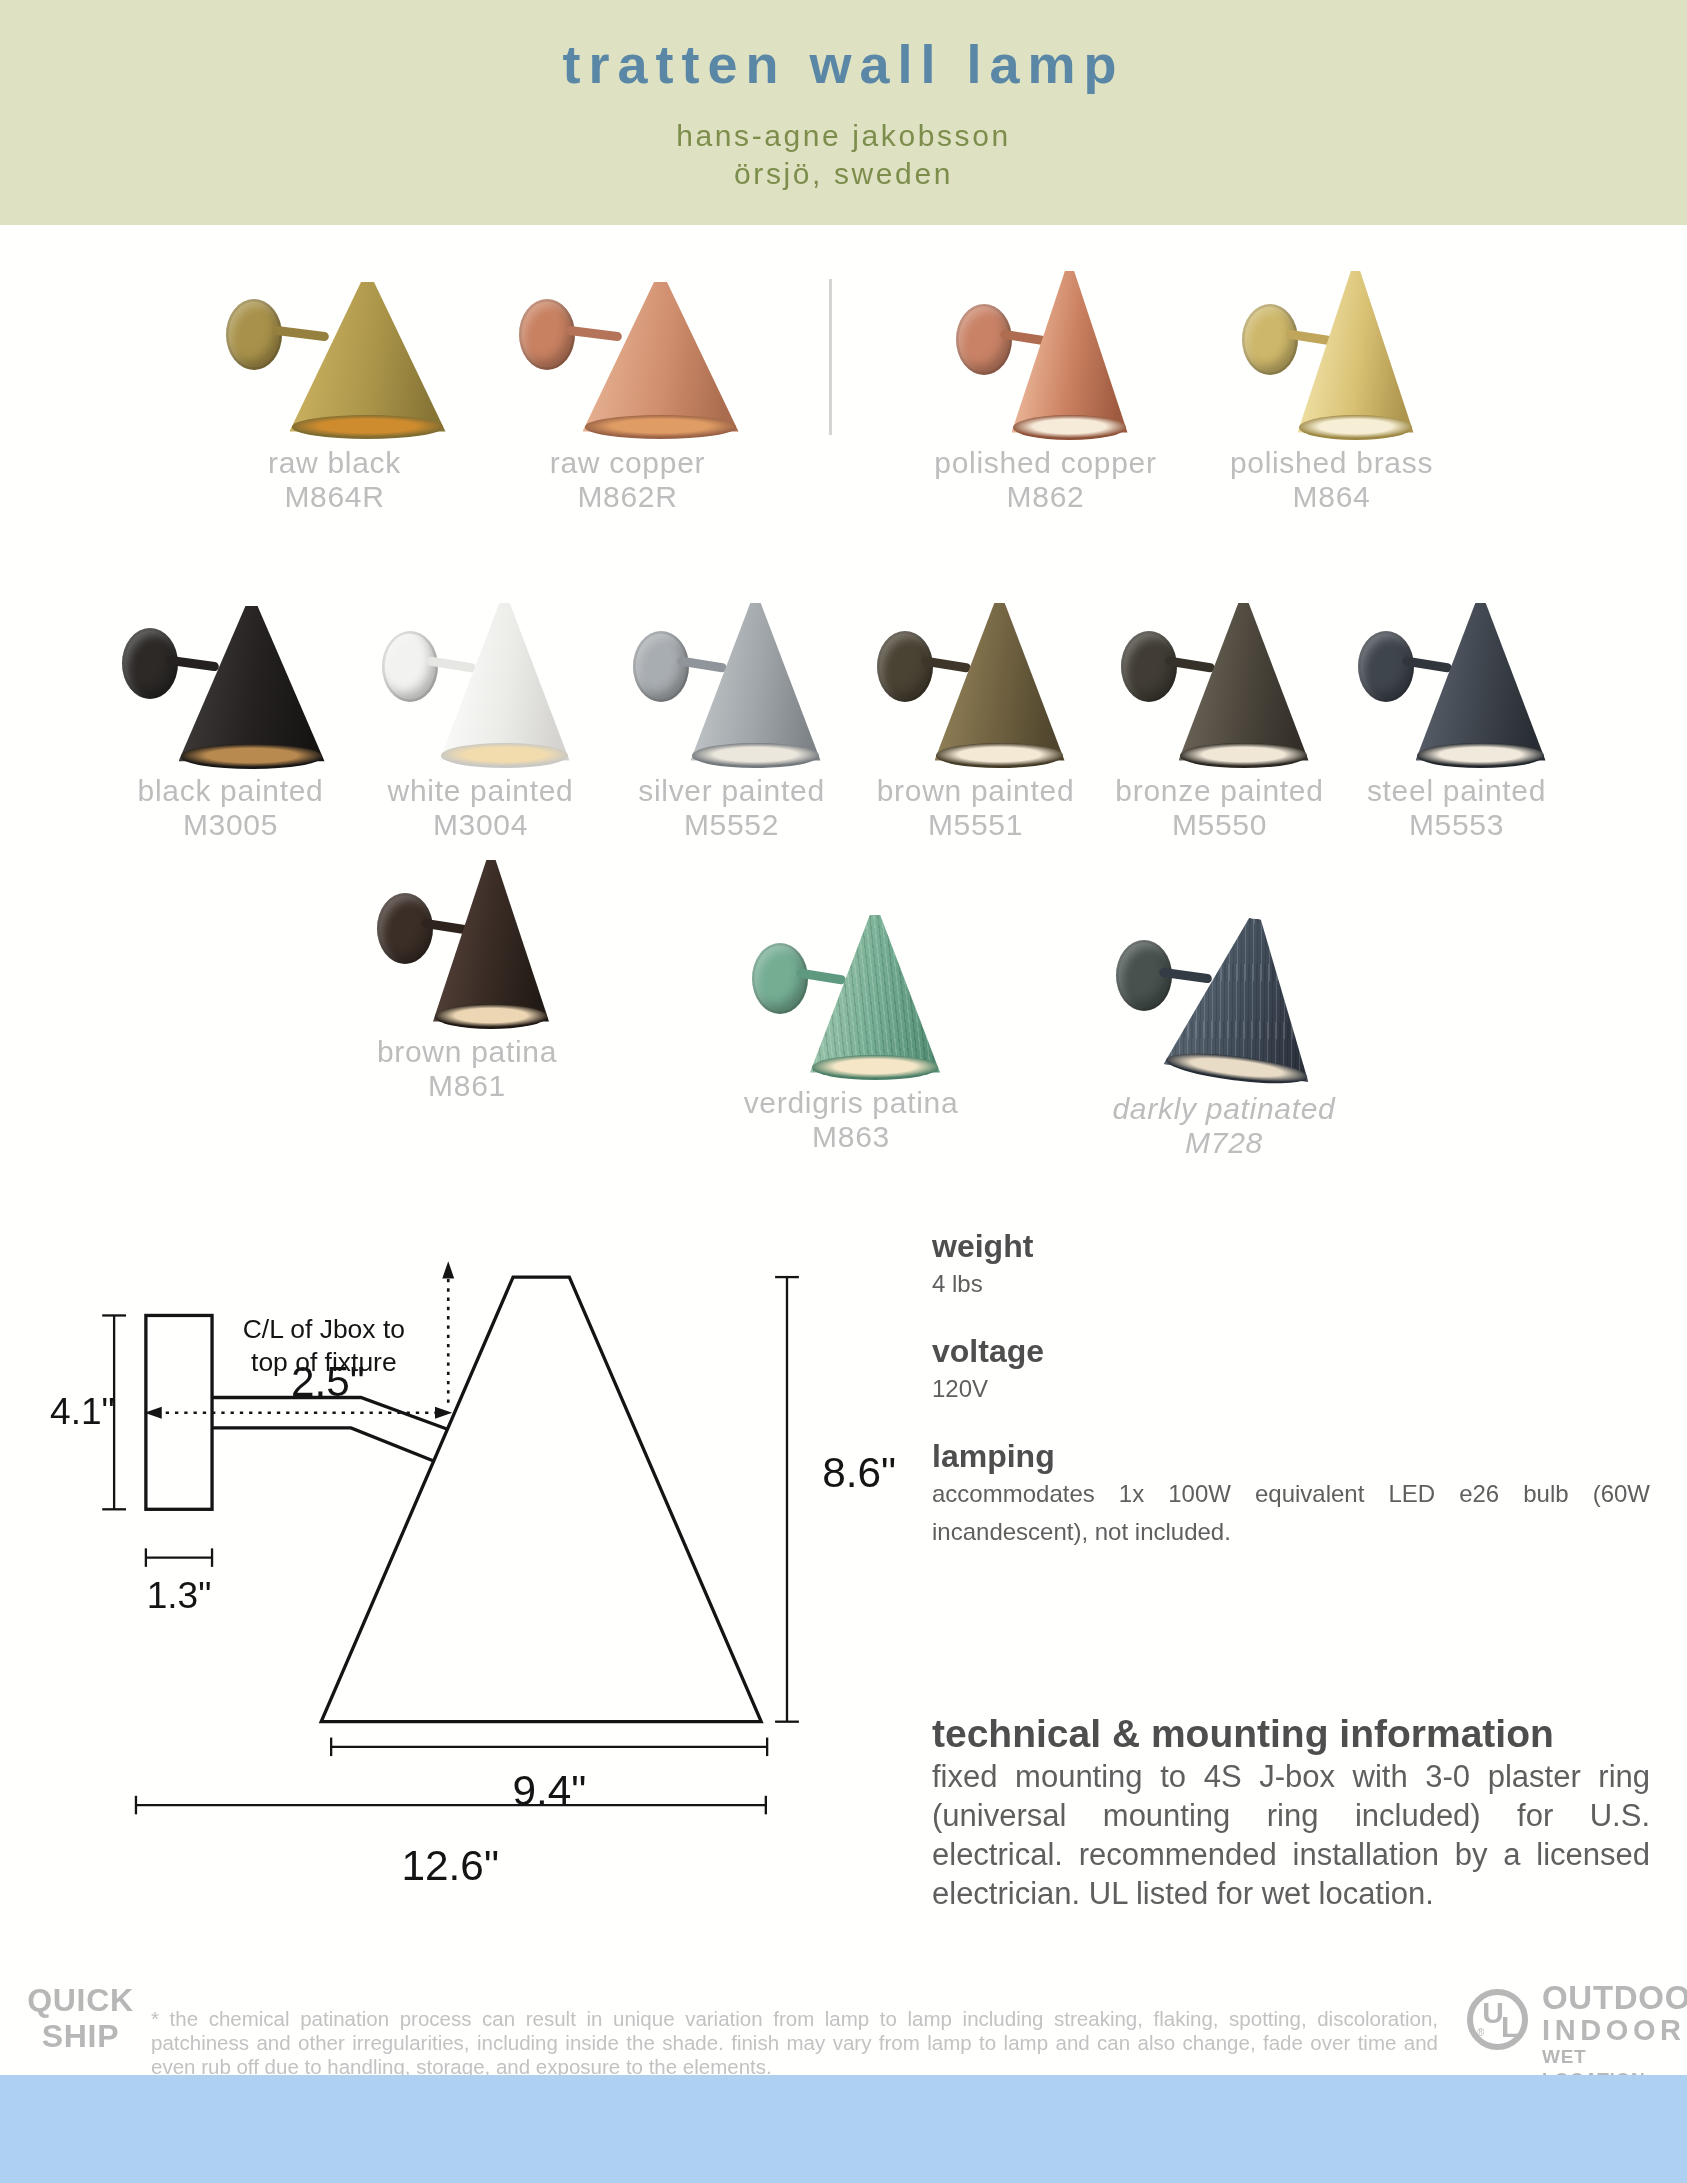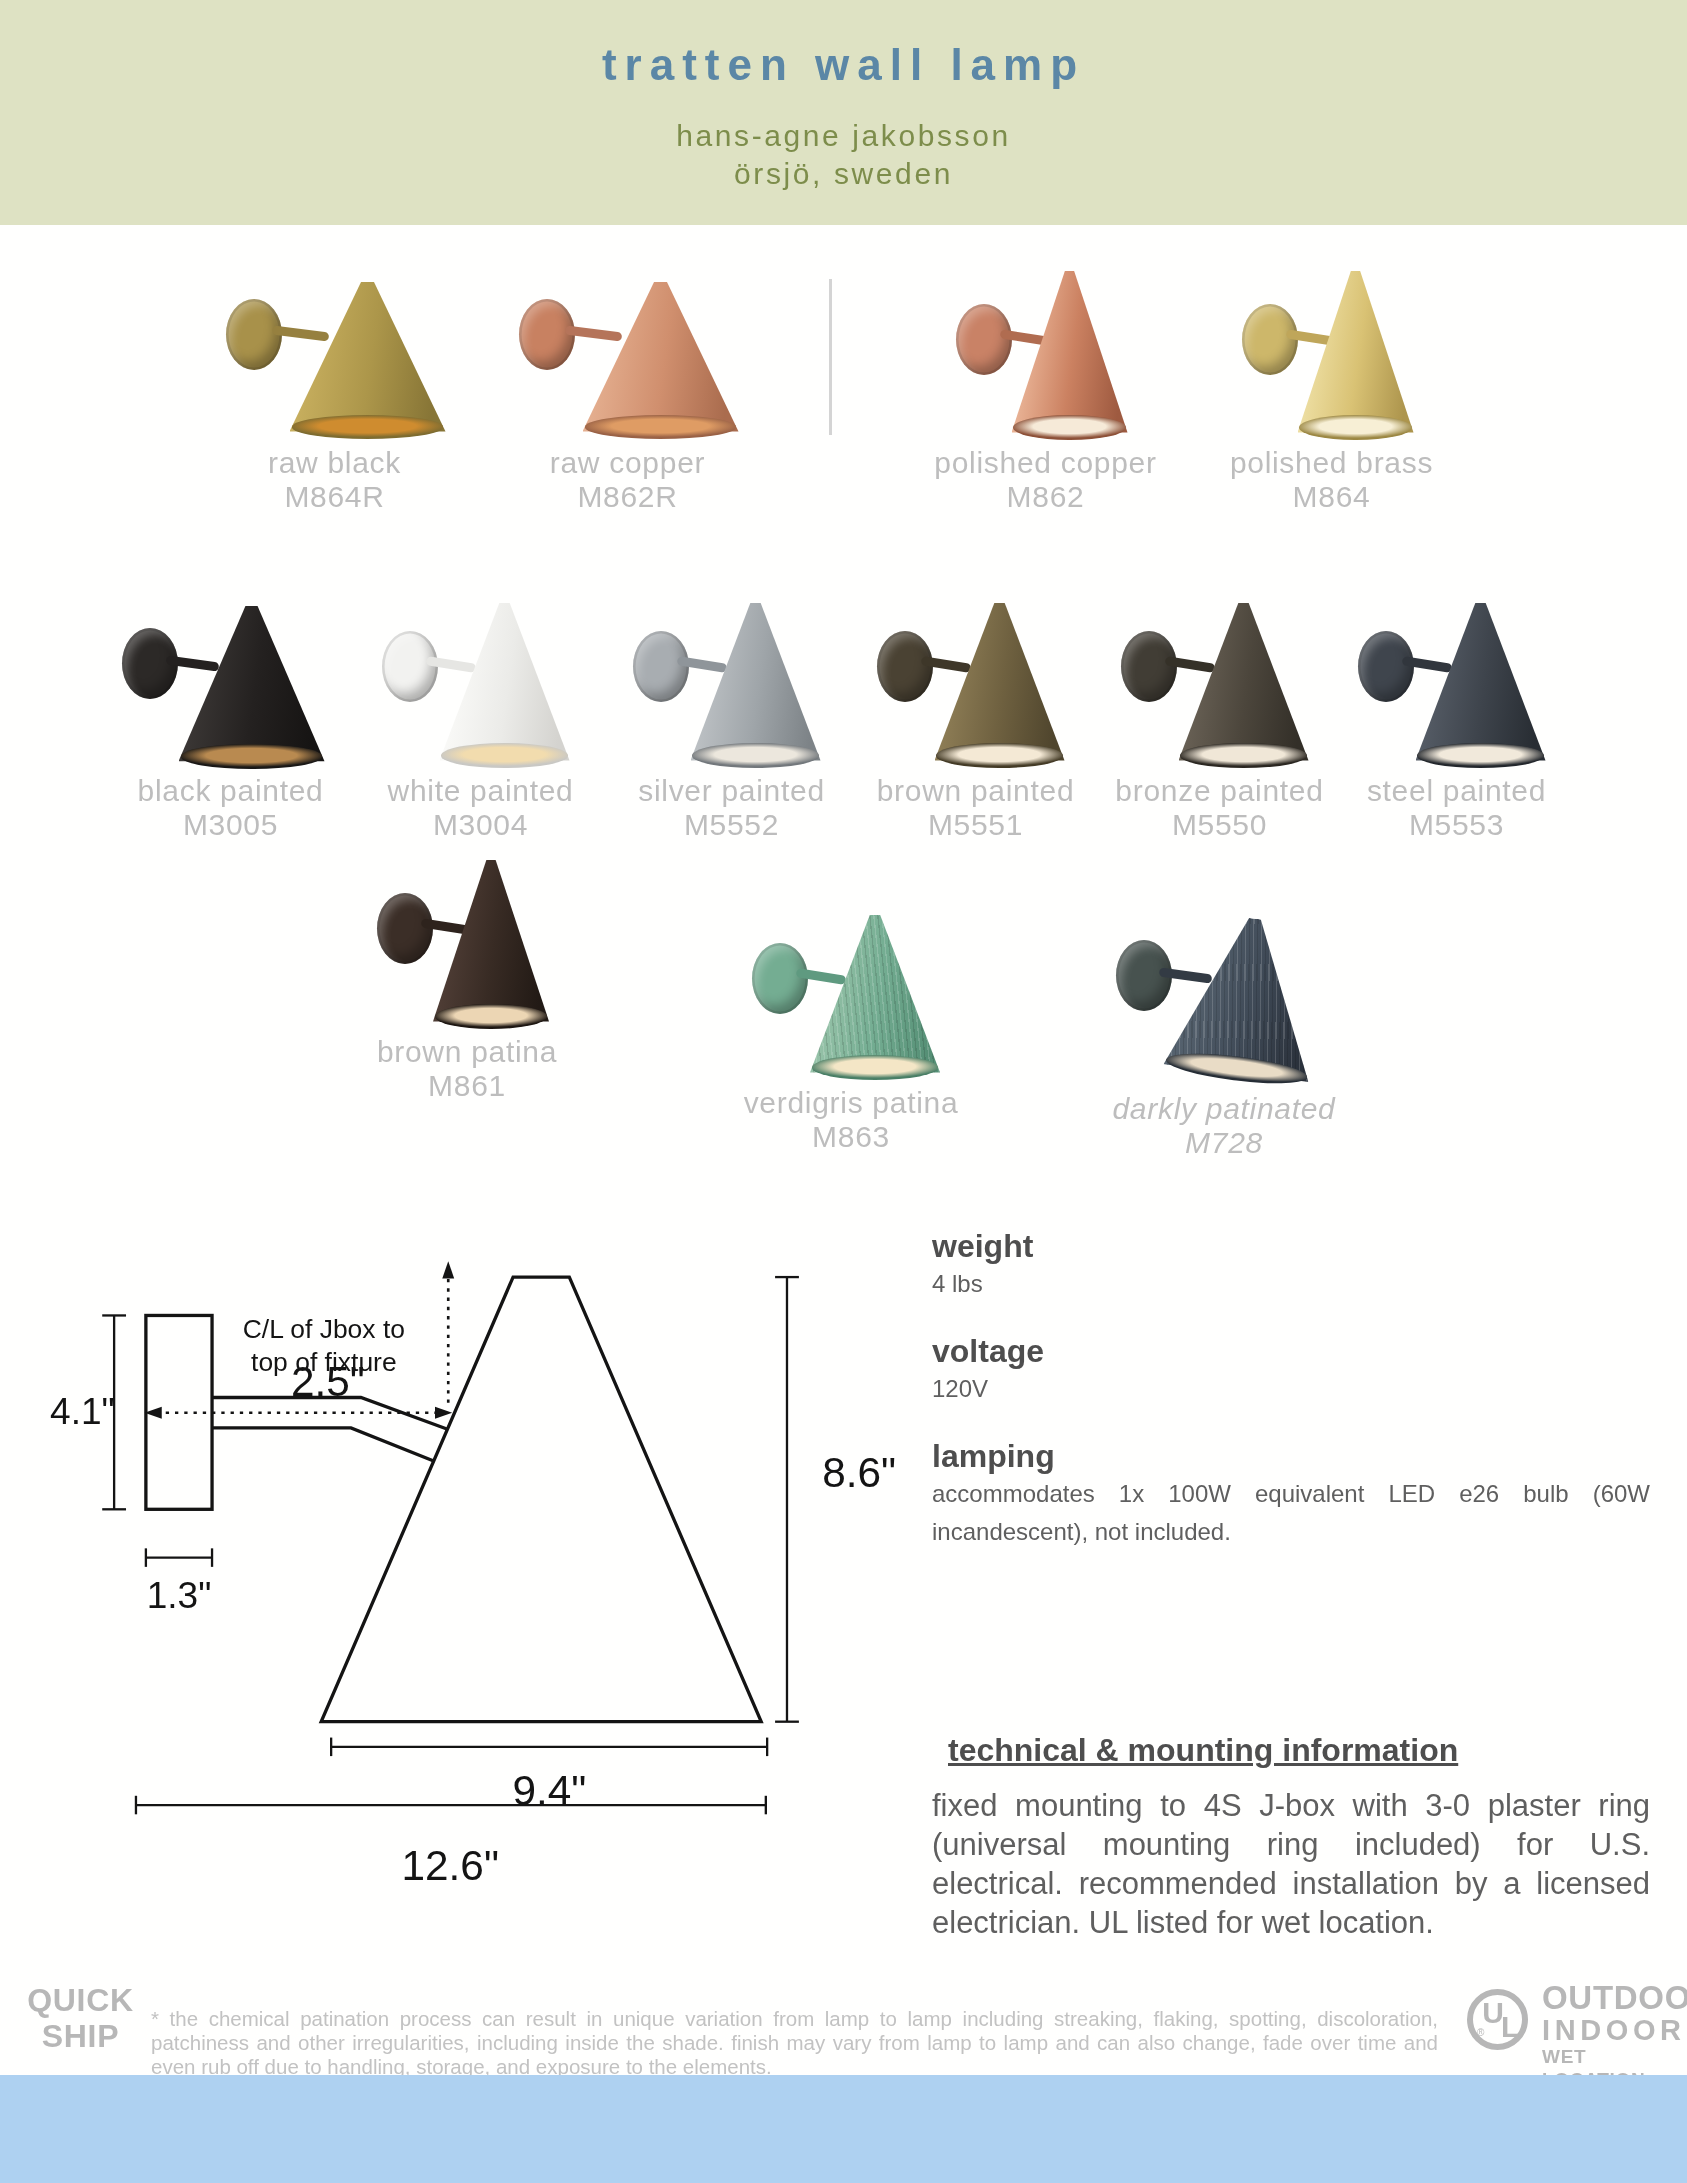--- a/index.html
+++ b/index.html
@@ -6,21 +6,21 @@
     --header_bg:#dee2c3; --title:#5b87a6; --subtitle:#7d8d4b; --caption:#bdbdbd;
     --spec_heading:#4e4e4e; --spec_body:#5f5f5f; --footer_gray:#b7b7b7;
     --blue_bar:#aed1f1; --divider:#d4d4d4; --ink:#141414; --page_bg:#fffffe;
   }
   html,body{margin:0;padding:0;background:#888;}
   .page{position:relative;width:1687px;height:2183px;background:var(--page_bg);
         font-family:"Liberation Sans","DejaVu Sans",sans-serif;overflow:hidden;}
 
   
   .header{position:absolute;left:0;top:0;width:1687px;height:225px;background:var(--header_bg);text-align:center;}
-  .title{padding-top:30px;font-size:44px;line-height:69px;font-weight:bold;color:var(--title);letter-spacing:8px;}
+  .title{padding-top:30px;font-size:54px;line-height:69px;font-weight:bold;color:var(--title);letter-spacing:8px;}
   .subtitle{margin-top:18px;font-size:30px;line-height:38px;color:var(--subtitle);letter-spacing:2.6px;}
 
   
   .lamp{position:absolute;margin:0;}
   .lamp-art{position:relative;width:238px;height:175px;margin:0 auto;}
   .plate{position:absolute;width:56px;height:71px;border-radius:50%;background:var(--plate,#999);
          box-shadow:inset 0 0 0 2.6px rgba(0,0,0,.10), inset 5.3px 6.6px 9.3px rgba(255,255,255,.28),
                     inset -6.6px -8px 10.6px rgba(0,0,0,.28);}
   .arm{position:absolute;height:9.3px;border-radius:4.6px;background:var(--arm,#777);}
   .shade{position:absolute;}
@@ -62,21 +62,21 @@
   
   .diagram{position:absolute;left:40px;top:1244px;width:880px;height:655px;}
   .diagram text{fill:var(--ink);font-family:"Liberation Sans","DejaVu Sans",sans-serif;}
 
   
   .specs{position:absolute;left:932px;top:1228px;width:718px;}
   .spec{margin:0 0 30px 0;}
   .spec h3{margin:0;font-size:32px;line-height:37px;font-weight:bold;color:var(--spec_heading);}
   .spec p{margin:0;font-size:24px;line-height:38px;color:var(--spec_body);text-align:justify;}
   .mounting{position:absolute;left:932px;top:1714px;width:718px;}
-  .mounting h3{margin:16px;font-size:32px;line-height:40px;font-weight:bold;color:var(--spec_heading);text-decoration:underline;}
+  .mounting h3{margin:0;font-size:39px;line-height:40px;font-weight:bold;color:var(--spec_heading);}
   .mounting p{margin:2.6px 0 0 0;font-size:31px;line-height:39px;color:var(--spec_body);text-align:justify;}
 
   
   .quickship{position:absolute;left:25px;top:1982px;width:111px;text-align:center;
              font-size:32px;line-height:36px;font-weight:bold;color:var(--footer_gray);letter-spacing:0.7px;}
   .quickship span{display:block;}
   .disclaimer{position:absolute;left:151px;top:1986px;width:1287px;font-size:20.5px;line-height:24px;
               color:#c2c2c2;text-align:justify;}
   .ul-logo{position:absolute;left:1467px;top:1989px;width:61px;height:61px;border:6px solid var(--footer_gray);
            border-radius:50%;box-sizing:border-box;}

